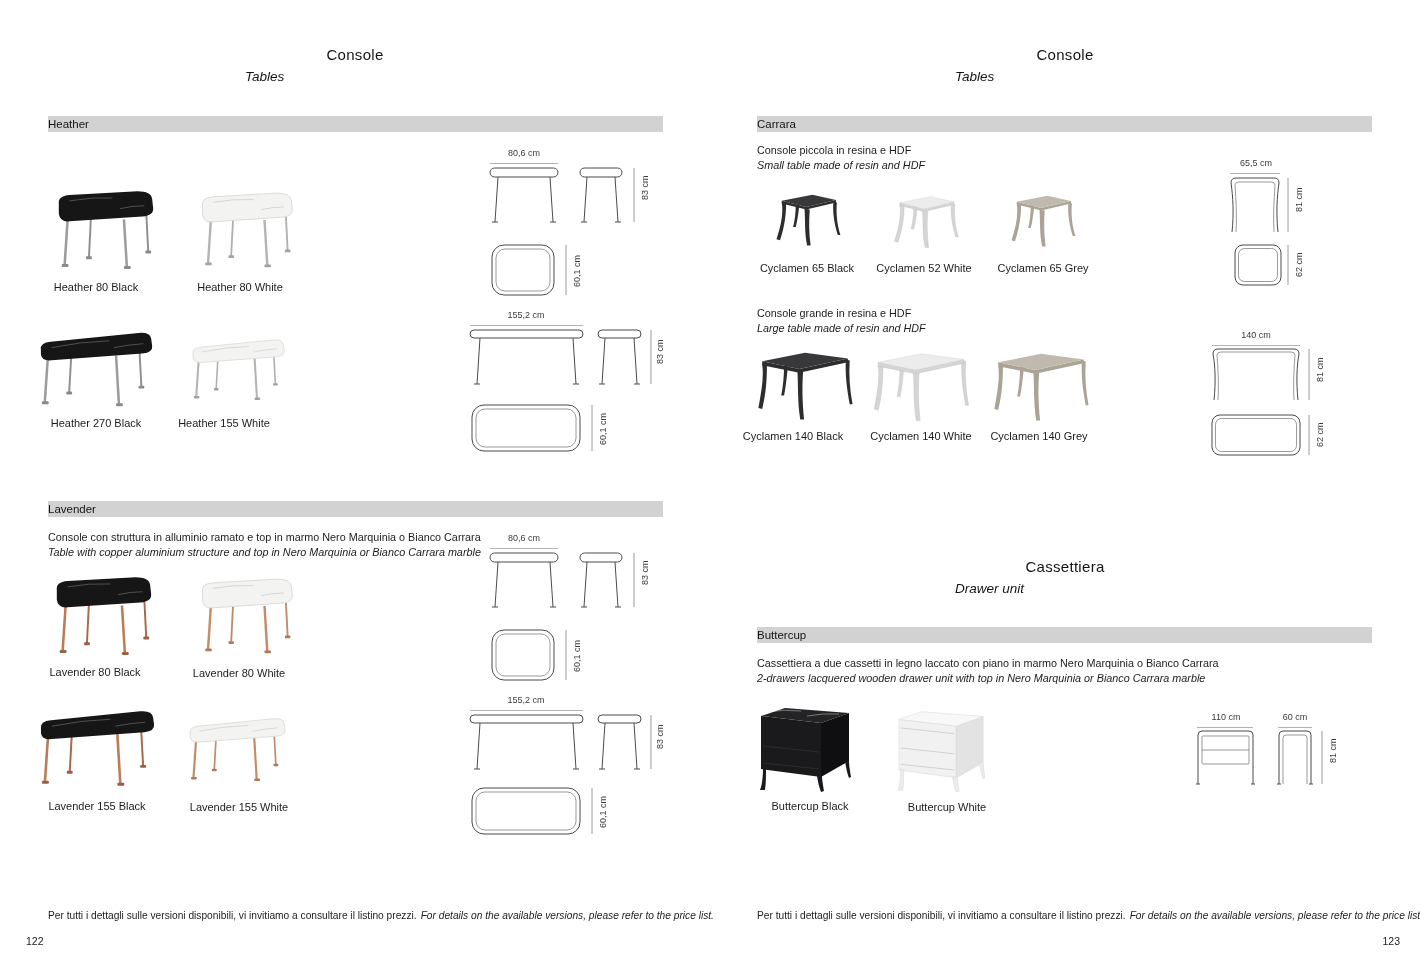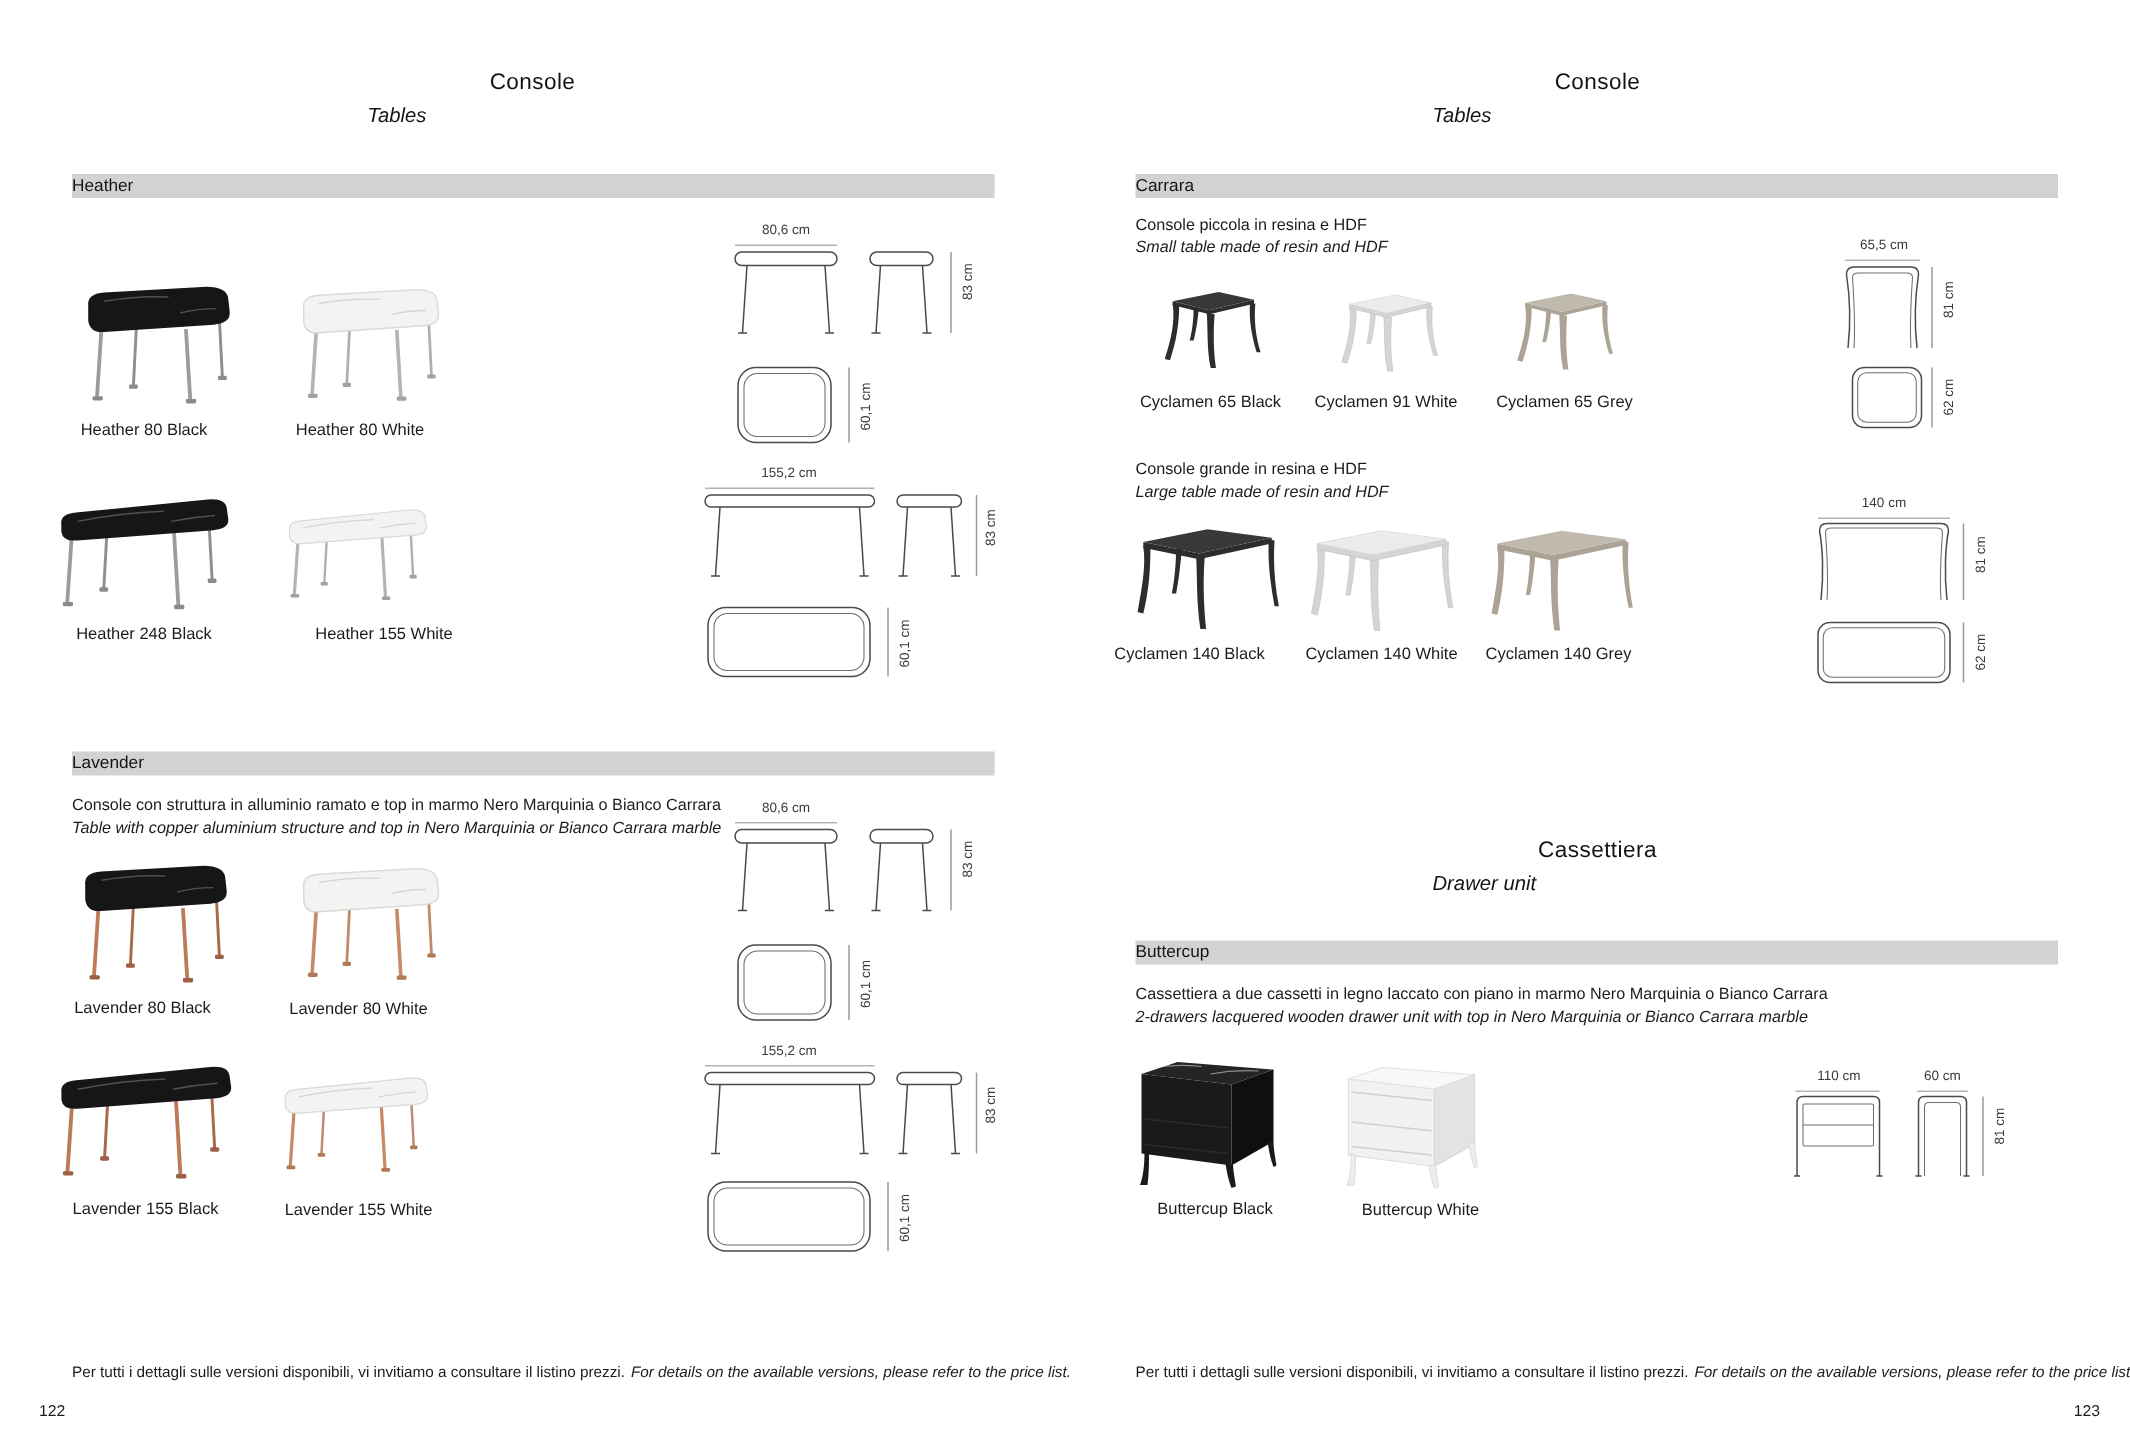--- a/index.html
+++ b/index.html
@@ -95,22 +95,22 @@
         <rect x="82" y="75" width="7" height="3" rx="1"></rect>
         <rect x="31" y="63" width="6" height="3" rx="1"></rect>
         <rect x="105" y="57" width="6" height="3" rx="1"></rect>
       </g>
     <path d="M5,20 Q4,13 15,12 L105,3 Q117,2 118,9 L119,16 Q120,23 109,24 L16,31 Q6,32 5,25 Z" fill="#f3f3f1" stroke="#d9d9d7" stroke-width="1"></path>
     <path d="M16,18 Q45,12 75,11 M80,18 Q95,15 110,14" stroke="#d4d4d0" stroke-width="1" fill="none"></path>
   </svg>
 
   <div class="plabel" style="left:36px;  top:281px;">Heather 80 Black</div>
   <div class="plabel" style="left:180px; top:281px;">Heather 80 White</div>
-  <div class="plabel" style="left:36px;  top:417px;">Heather 248 Black</div>
-  <div class="plabel" style="left:196px; top:417px;">Heather 155 White</div>
+  <div class="plabel" style="left:36px;  top:417px;">Heather 270 Black</div>
+  <div class="plabel" style="left:164px; top:417px;">Heather 155 White</div>
 
   <div class="dimblock" style="left:468px; top:148px; width:215px; height:130px;">
     <span class="hdim" style="left:10px; top:0; width:92px;">80,6 cm</span>
     <svg style="top:14px;" width="200" height="64">
       <line class="meas" x1="22" y1="1.5" x2="90" y2="1.5"></line>
       <rect class="obj" x="22" y="6" width="68" height="9" rx="4.5"></rect>
       <line class="obj" x1="30" y1="15" x2="27" y2="60"></line>
         <line class="obj" x1="82" y1="15" x2="85" y2="60"></line>
       <line class="obj" x1="24" y1="60" x2="30" y2="60"></line>
         <line class="obj" x1="82" y1="60" x2="88" y2="60"></line>
@@ -320,21 +320,21 @@
       <path d="M10,13 C12,26 9,40 4,55 L8,56 C13,41 15,28 15,14 Z"></path>
       <path d="M36,20 C37,34 36,48 39,62 L43,62 C41,48 41,34 42,21 Z"></path>
       <path d="M69,12 C68,24 70,37 74,50 L77,50 C73,37 72,25 73,13 Z"></path>
       <path d="M26,15 C26,25 25,33 23,41 L26,41 C28,33 29,26 30,16 Z"></path>
       <path d="M10,11 L38,18 L72,10 L72,13 L38,21 L10,14 Z"></path>
     </g>
     <polygon points="10,11 45,4 72,10 38,18" fill="#c0b9ad"></polygon>
   </svg>
 
   <div class="plabel" style="left:747px; top:262px;">Cyclamen 65 Black</div>
-  <div class="plabel" style="left:864px; top:262px;">Cyclamen 91 White</div>
+  <div class="plabel" style="left:864px; top:262px;">Cyclamen 52 White</div>
   <div class="plabel" style="left:983px; top:262px;">Cyclamen 65 Grey</div>
 
   <div class="desc" style="left:757px; top:306px;">
     <div class="it">Console grande in resina e HDF</div>
     <div class="en">Large table made of resin and HDF</div>
   </div>
 
   <svg class="prod" style="left:757px; top:349px;" width="96" height="78" viewBox="0 0 100 82">
     <g fill="#2d2d2f">
       <path d="M5,16 C7,30 4,45 1,62 L5,63 C9,47 10,32 10,17 Z"></path>

